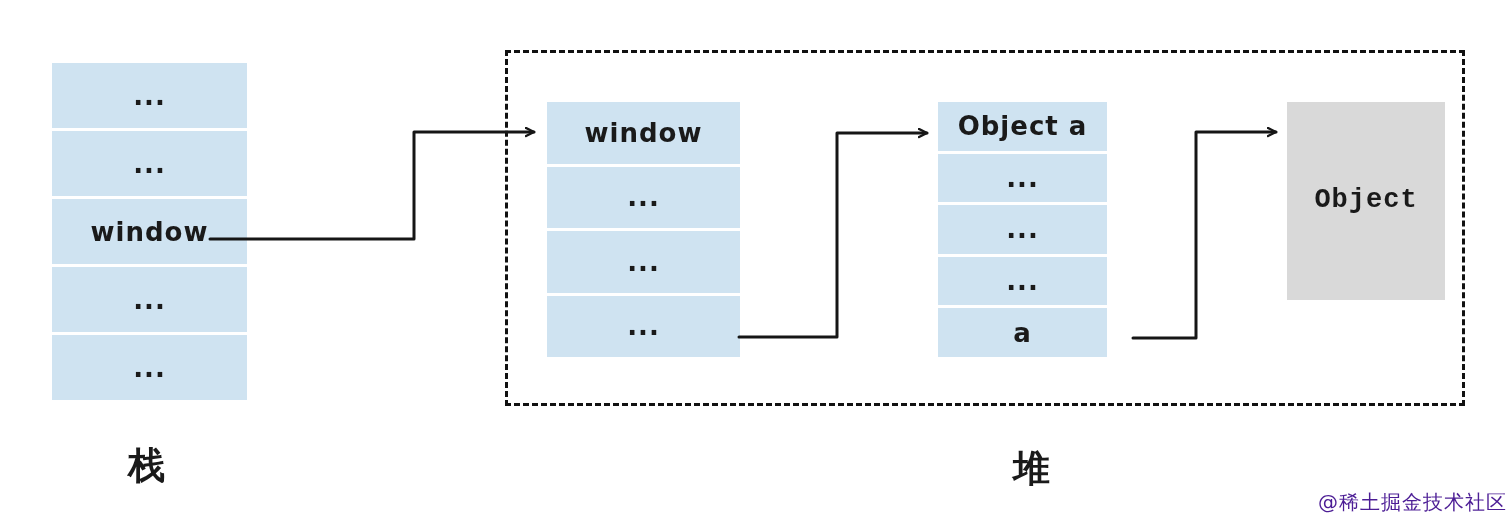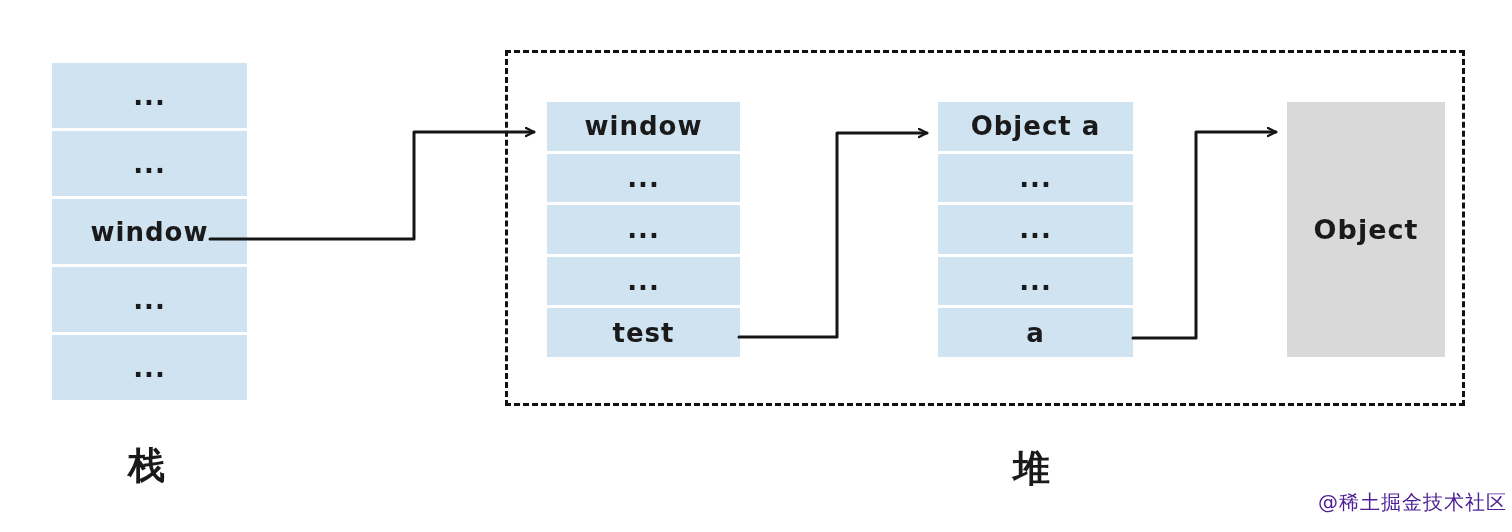--- a/index.html
+++ b/index.html
@@ -29,42 +29,43 @@
     display: flex;
     align-items: center;
     justify-content: center;
     font-size: 26px;
     font-weight: 600;
     letter-spacing: 1px;
     white-space: nowrap;
   }
   #stack-table  { left: 52px;  top: 63px;  width: 195px; height: 337px; }
   #heap-window  { left: 547px; top: 102px; width: 193px; height: 255px; }
-  #heap-object-a{ left: 938px; top: 102px; width: 195px; height: 255px; }
+  #heap-object-a{ left: 938px; top: 102px; width: 169px; height: 255px; }
   
   #heap-container {
     position: absolute;
     left: 505px; top: 50px;
     width: 954px; height: 350px;
     border: 3px dashed #111111;
   }
   
   #object-array-box {
     position: absolute;
     left: 1287px; top: 102px;
-    width: 158px; height: 255px;
+    width: 158px; height: 198px;
     background: #d9d9d9;
     display: flex;
     flex-direction: column;
     align-items: center;
     justify-content: center;
     font-size: 27px;
     font-weight: 600;
     line-height: 1.45;
     letter-spacing: 1px;
+    font-family: Liberation Mono, monospace;
   }
   
   .region-label {
     position: absolute;
     font-size: 37px;
     font-weight: 600;
   }
   #stack-label { left: 128px;  top: 441px; }
   #heap-label  { left: 1013px; top: 444px; }
   
@@ -104,21 +105,20 @@
     <div class="mem-cell">window</div>
     <div class="mem-cell">...</div>
     <div class="mem-cell">...</div>
   </div>
 
   <div class="mem-table" id="heap-window">
     <div class="mem-cell">window</div>
     <div class="mem-cell">...</div>
     <div class="mem-cell">...</div>
     <div class="mem-cell">...</div>
-    <div class="mem-cell">test</div>
   </div>
 
   <div class="mem-table" id="heap-object-a">
     <div class="mem-cell">Object a</div>
     <div class="mem-cell">...</div>
     <div class="mem-cell">...</div>
     <div class="mem-cell">...</div>
     <div class="mem-cell">a</div>
   </div>
 

